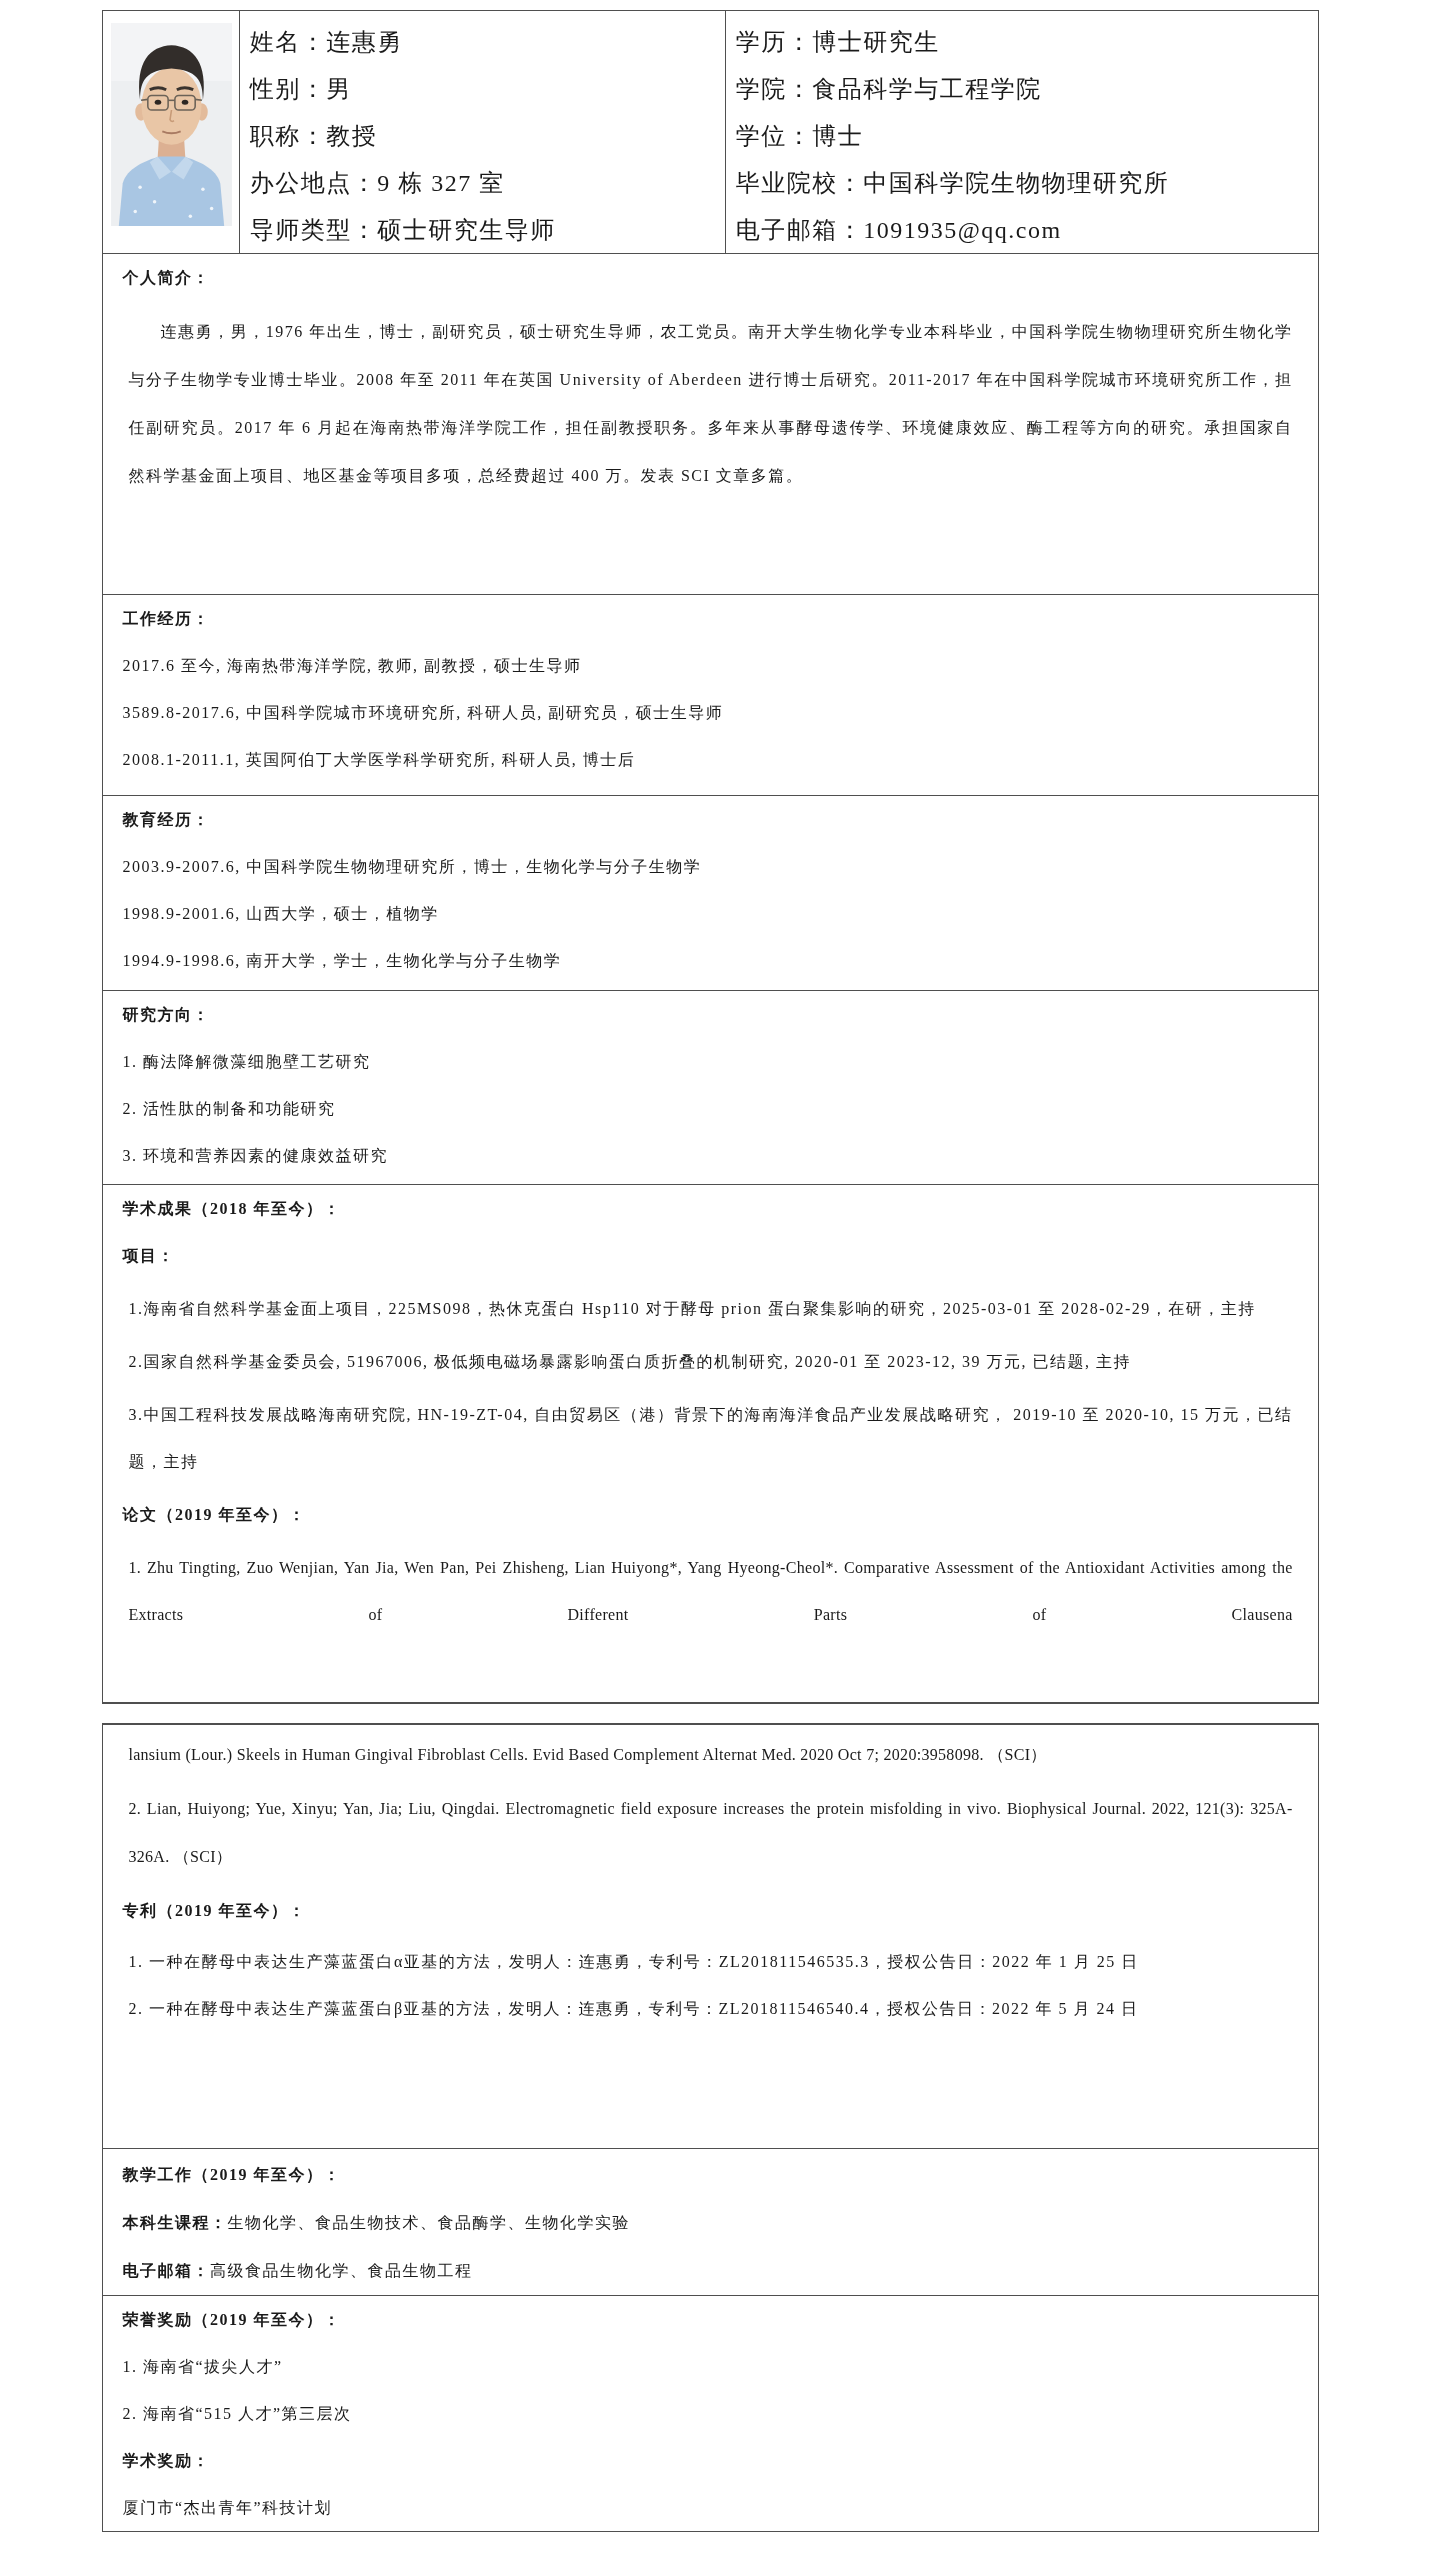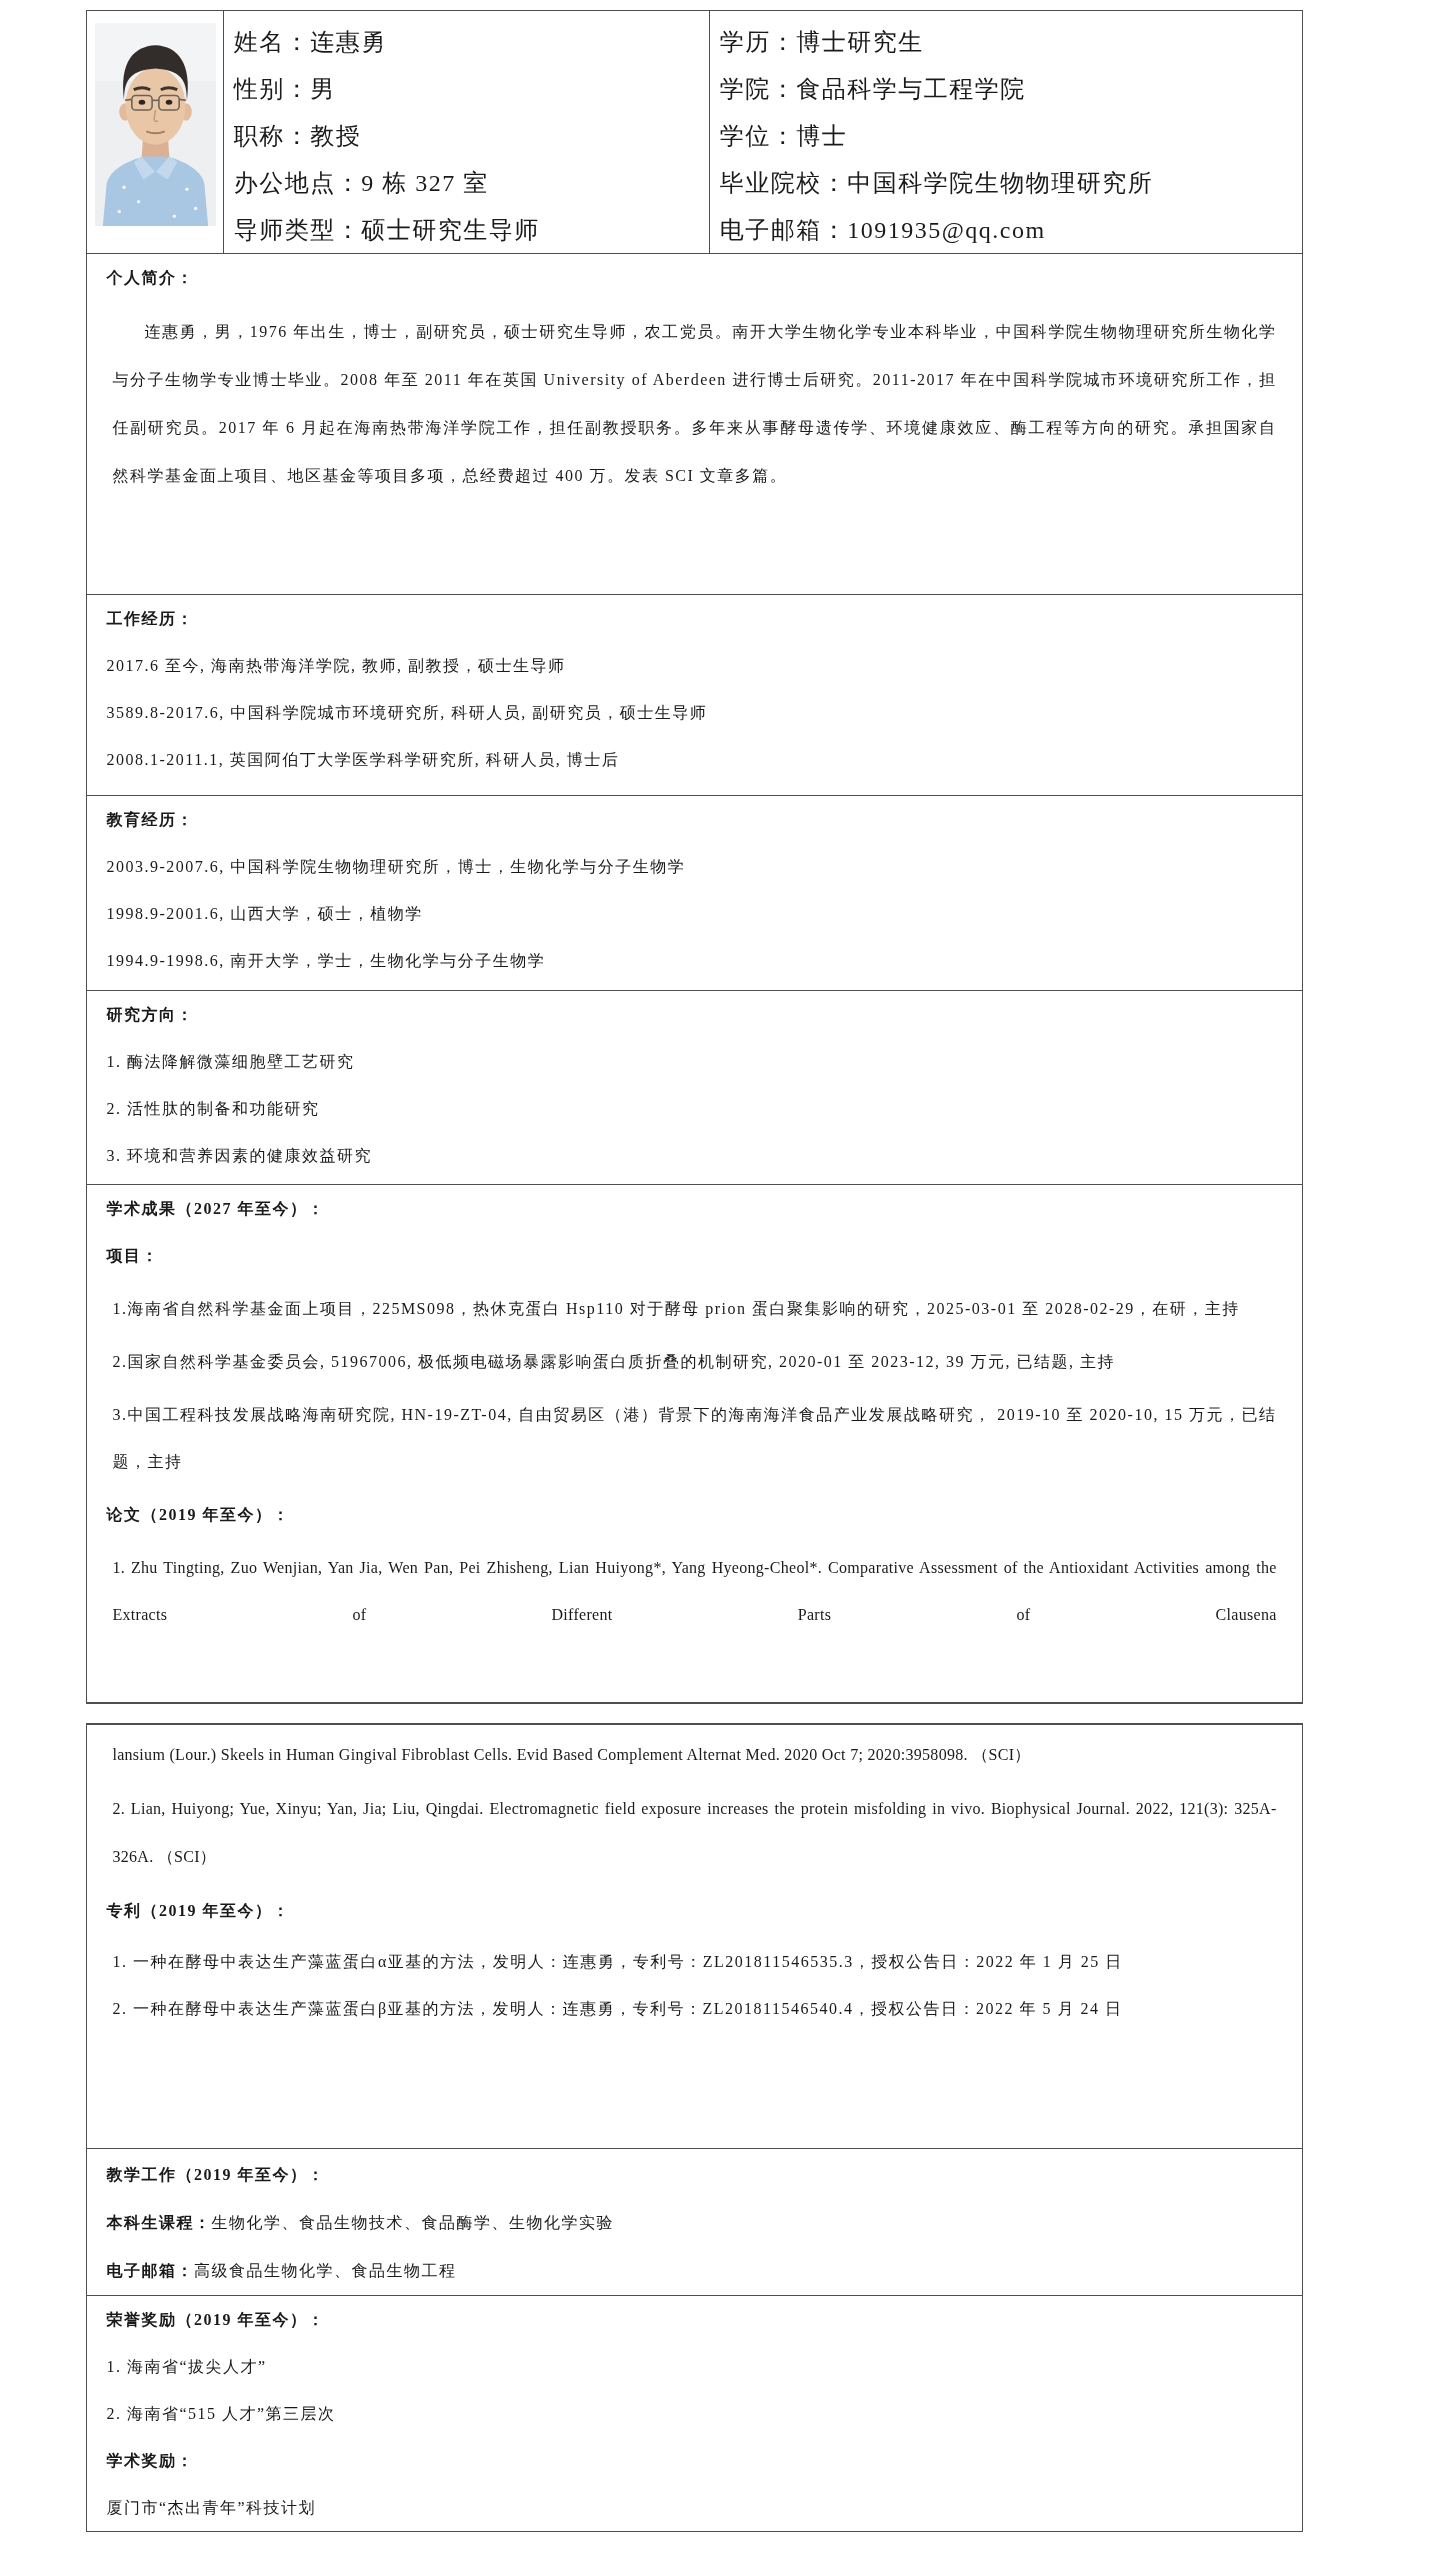--- a/index.html
+++ b/index.html
@@ -8,21 +8,21 @@
   }
   html,body{margin:0;padding:0;}
   body{
     width:1453px;height:2550px;background:#ffffff;
     font-family:"Liberation Serif","DejaVu Serif",serif;
     color:var(--txt);
   }
   .page{position:relative;width:1453px;height:2550px;background:#fff;overflow:hidden;}
 
   .doc-table{
-    position:absolute;left:86px;width:1217px;box-sizing:border-box;
+    position:absolute;left:102px;width:1217px;box-sizing:border-box;
     background:#fff;border:1.9px solid var(--bd);overflow:hidden;
   }
   .t1{top:9.7px;height:1694px;border-bottom-width:2.9px;}
   .t2{top:1723px;height:809px;border-top-width:2.9px;}
 
   .header-row{display:flex;height:243px;box-sizing:border-box;border-bottom:1.9px solid var(--bd);}
   .photo-cell{
     width:137px;box-sizing:border-box;border-right:1.9px solid var(--bd);
     display:flex;justify-content:center;align-items:flex-start;padding-top:12.6px;
   }
@@ -136,21 +136,21 @@
     </div>
 
     <div class="section s-res">
       <div class="sec-title">研究方向：</div>
       <div class="line-item">1. 酶法降解微藻细胞壁工艺研究</div>
       <div class="line-item">2. 活性肽的制备和功能研究</div>
       <div class="line-item">3. 环境和营养因素的健康效益研究</div>
     </div>
 
     <div class="section s-ach">
-      <div class="sec-title">学术成果（2027 年至今）：</div>
+      <div class="sec-title">学术成果（2018 年至今）：</div>
       <div class="sec-title">项目：</div>
       <p class="body-par">1.海南省自然科学基金面上项目，225MS098，热休克蛋白 Hsp110 对于酵母 prion 蛋白聚集影响的研究，2025-03-01 至 2028-02-29，在研，主持</p>
       <p class="body-par">2.国家自然科学基金委员会, 51967006, 极低频电磁场暴露影响蛋白质折叠的机制研究, 2020-01 至 2023-12, 39 万元, 已结题, 主持</p>
       <p class="body-par">3.中国工程科技发展战略海南研究院, HN-19-ZT-04, 自由贸易区（港）背景下的海南海洋食品产业发展战略研究， 2019-10 至 2020-10, 15 万元，已结题，主持</p>
       <div class="sec-title">论文（2019 年至今）：</div>
       <p class="body-par latin force-justify">1. Zhu Tingting, Zuo Wenjian, Yan Jia, Wen Pan, Pei Zhisheng, Lian Huiyong*, Yang Hyeong-Cheol*. Comparative Assessment of the Antioxidant Activities among the Extracts of Different Parts of Clausena</p>
     </div>
 
   </div>
 

